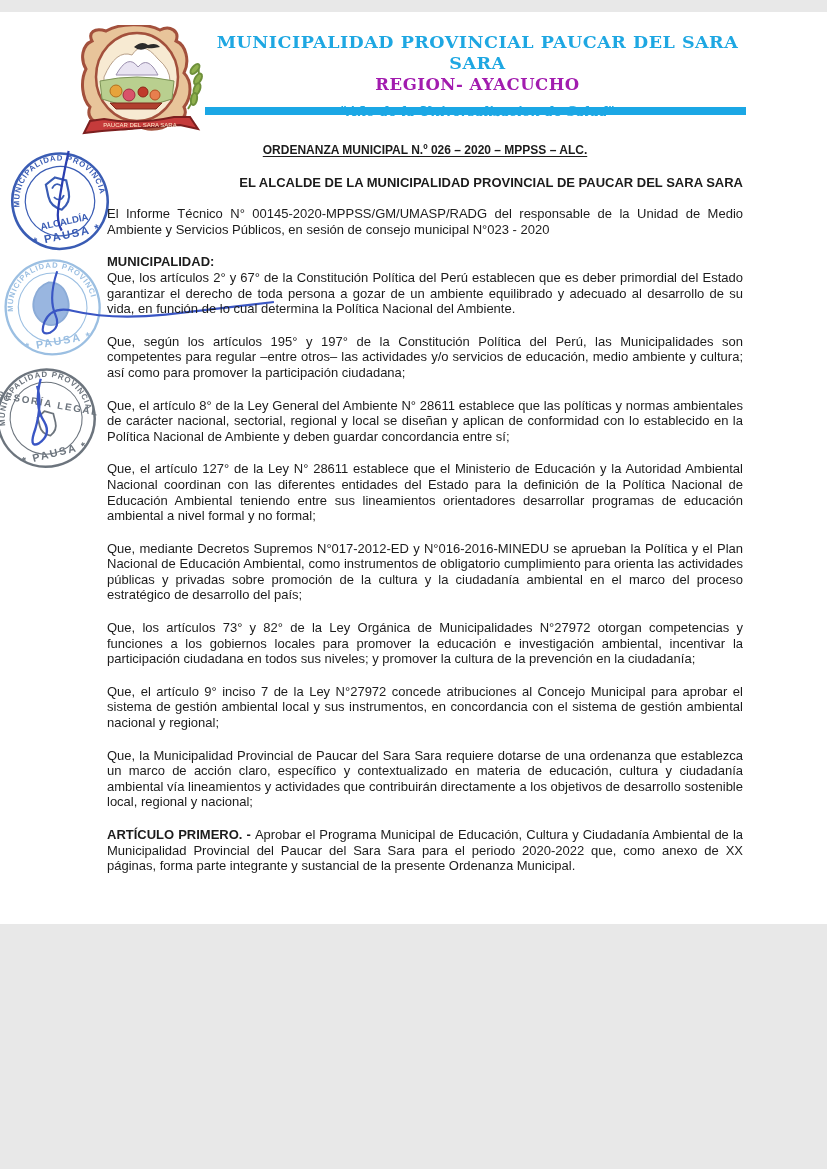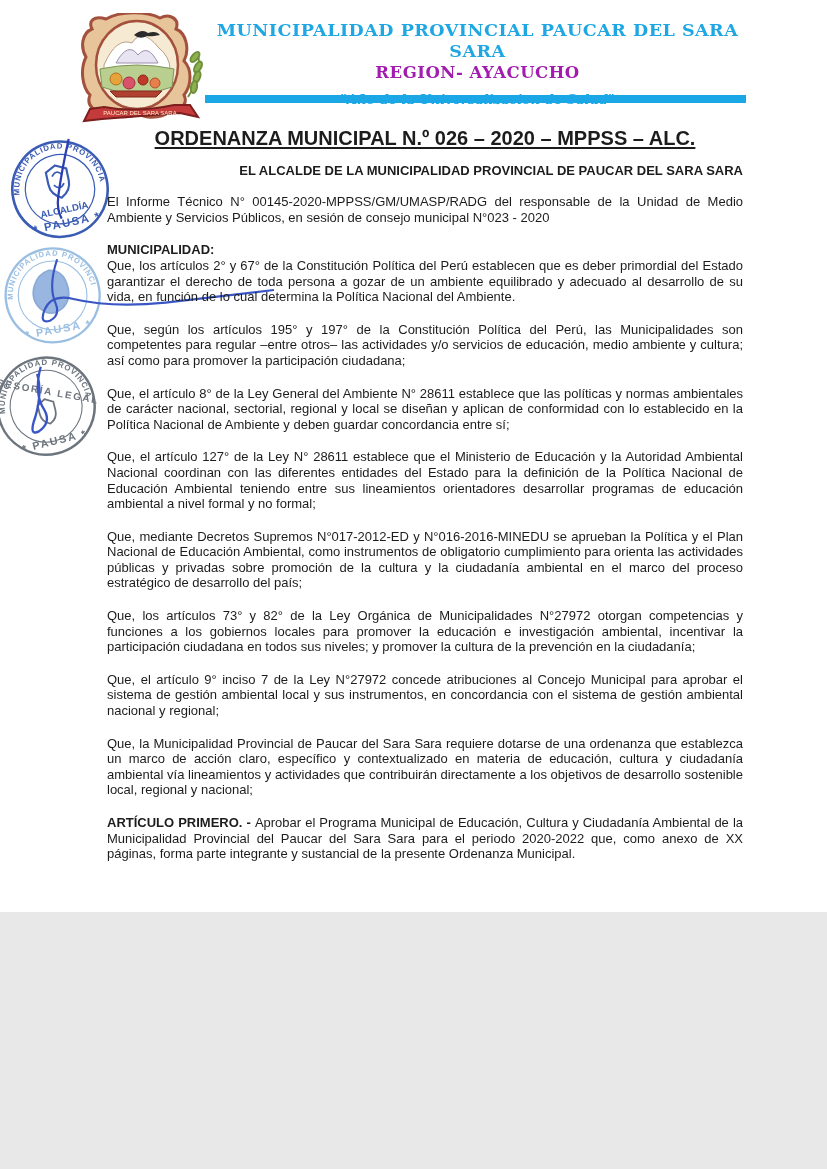--- a/index.html
+++ b/index.html
@@ -1,17 +1,17 @@
 <!DOCTYPE html>
 <html><head>
 <meta charset="utf-8">
 <style>
   html,body{margin:0;padding:0;background:#e8e8e8;}
   .page{
-    position:relative;width:827px;height:912px;margin:0 auto;background:#ffffff;
+    position:relative;width:827px;height:912px;margin:12px auto;background:#ffffff;
     font-family:"Liberation Sans", sans-serif;color:#1c1c1c;overflow:hidden;
   }
   
   .header{position:absolute;left:0;top:0;width:827px;height:130px;}
   .logo{position:absolute;left:76px;top:13px;width:132px;height:116px;}
   .head-text{position:absolute;left:205px;top:20px;width:545px;text-align:center;}
   .org-name{
     font-family:"DejaVu Serif", serif;font-weight:bold;color:#1ea7e2;
     font-size:17.5px;letter-spacing:.5px;line-height:21px;
   }
@@ -20,21 +20,21 @@
     font-size:16.5px;letter-spacing:.5px;line-height:20px;margin-top:1px;
   }
   .motto{
     font-family:"DejaVu Serif", serif;font-style:italic;font-weight:bold;color:#1ea7e2;
     font-size:13px;margin-top:9px;
   }
   .head-bar{position:absolute;left:205px;top:95px;width:541px;height:8px;background:#1ba7e5;}
   
   .doc{position:absolute;left:107px;top:131px;width:636px;font-size:13px;line-height:15.6px;text-align:justify;}
   .doc-title{
-    text-align:center;font-weight:bold;font-size:20px;
+    text-align:center;font-weight:bold;font-size:12px;
     text-decoration:underline;text-underline-offset:2px;margin:0 0 16px 0;
   }
   .doc-subtitle{font-weight:bold;margin:0 0 16px 0;text-align:right;}
   .sec-label{font-weight:bold;margin:0;text-align:left;}
   .para{margin:0 0 17px 0;}
   .centered-heading{
     text-align:center;font-weight:bold;margin:0 16px 17px 16px;line-height:15.6px;
   }
   .art-label{font-weight:bold;}
   

